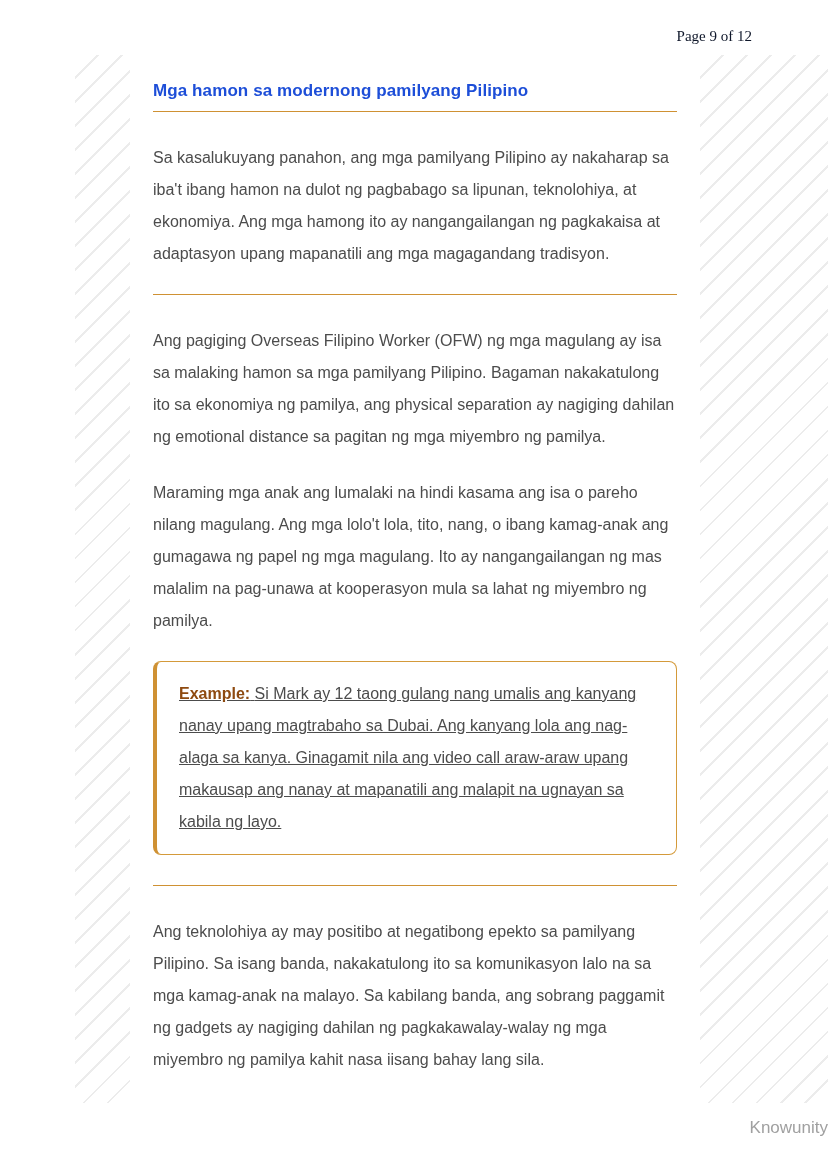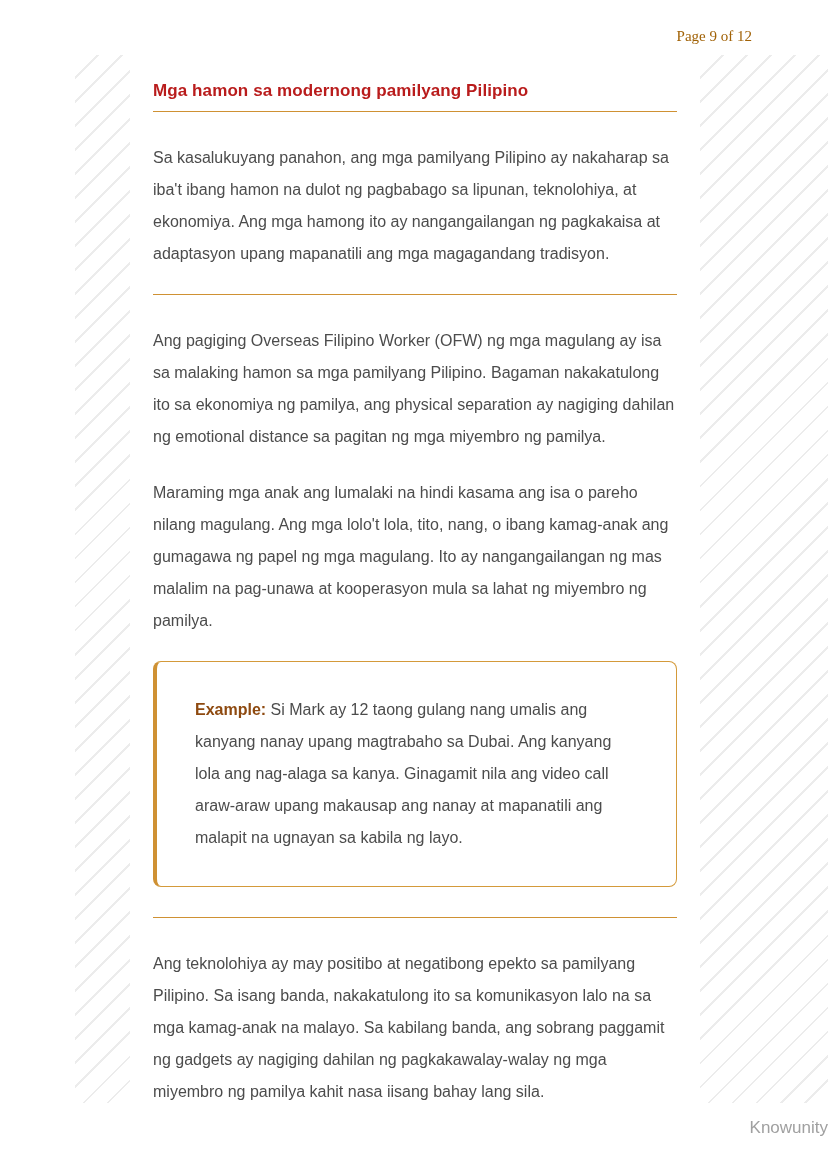--- a/index.html
+++ b/index.html
@@ -16,21 +16,21 @@
     width: 828px;
     height: 1171px;
     background: #ffffff;
   }
   .page-indicator {
     position: absolute;
     top: 28px;
     right: 76px;
     font-family: "Liberation Serif", serif;
     font-size: 15px;
-    color: #a16207;
+    color: #0f172a;
   }
   .stripes {
     position: absolute;
     left: 75px;
     top: 55px;
     width: 753px;
     height: 1048px;
     background: repeating-linear-gradient(
       135deg,
       #ffffff 0px,
@@ -46,21 +46,21 @@
     top: 0;
     width: 570px;
     height: 100%;
     background: #ffffff;
     padding: 26px 23px 0 23px;
   }
   .heading {
     font-size: 17px;
     line-height: 20px;
     font-weight: 700;
-    color: #b91c1c;
+    color: #1d4ed8;
     letter-spacing: 0.1px;
   }
   .rule {
     height: 1px;
     background: #cf9133;
     border: none;
     margin: 10px 0 30px 0;
   }
   p.body {
     font-size: 16px;
@@ -69,21 +69,21 @@
     margin: 0 0 24px 0;
   }
   .example-box {
     border: 1px solid #d49a3a;
     border-left: 4px solid #cf9133;
     border-radius: 8px;
     padding: 16px 22px;
     margin: 0 0 30px 0;
     background: #ffffff;
   }
-  .example-box p.body { margin: 16px; }
+  .example-box p.body { margin: 0; text-decoration: underline; }
   .example-label {
     font-weight: 700;
     color: #8e4a10;
   }
   .footer {
     position: absolute;
     left: 0;
     top: 1118px;
     width: 828px;
     text-align: right;

